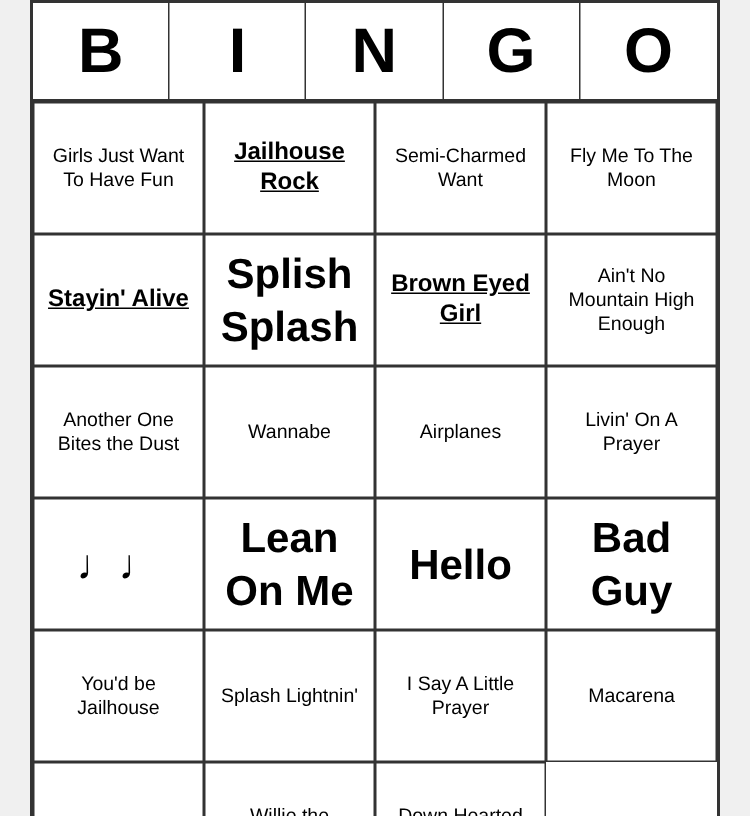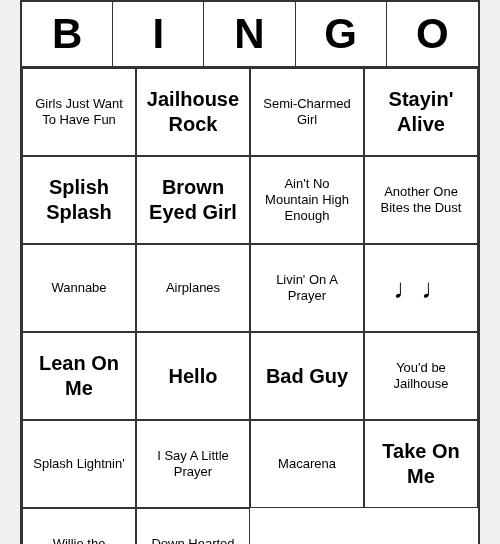--- a/index.html
+++ b/index.html
@@ -39,46 +39,48 @@
       display: flex;
       align-items: center;
       justify-content: center;
       text-align: center;
       padding: 6px;
       font-size: 13px;
       line-height: 1.25;
       word-break: break-word;
     }
     .bingo-cell.large-text {
-      font-size: 20px;
+      font-size: 28px;
       font-weight: bold;
     }
     .bingo-cell.medium-text {
-      font-size: 20px;
+      font-size: 16px;
       font-weight: bold;
+      text-decoration: underline;
     }
     .bingo-cell.free-space {
       font-size: 28px;
     }
   </style>
 </head>
 <body>
 
 <div class="bingo-card">
   <div class="bingo-header">
   <div class="bingo-letter">B</div>
       <div class="bingo-letter">I</div>
       <div class="bingo-letter">N</div>
       <div class="bingo-letter">G</div>
       <div class="bingo-letter">O</div>
     </div>
   <div class="bingo-grid">
   <div class="bingo-cell">Girls Just Want To Have Fun</div>
       <div class="bingo-cell medium-text">Jailhouse Rock</div>
-      <div class="bingo-cell">Semi-Charmed Girl</div>
+      <div class="bingo-cell">Semi-Charmed Want</div>
+      <div class="bingo-cell">Fly Me To The Moon</div>
       <div class="bingo-cell medium-text">Stayin' Alive</div>
       <div class="bingo-cell large-text">Splish Splash</div>
       <div class="bingo-cell medium-text">Brown Eyed Girl</div>
       <div class="bingo-cell">Ain't No Mountain High Enough</div>
       <div class="bingo-cell">Another One Bites the Dust</div>
       <div class="bingo-cell">Wannabe</div>
       <div class="bingo-cell">Airplanes</div>
       <div class="bingo-cell">Livin' On A Prayer</div>
       <div class="bingo-cell free-space">♩♩</div>
       <div class="bingo-cell large-text">Lean On Me</div>

